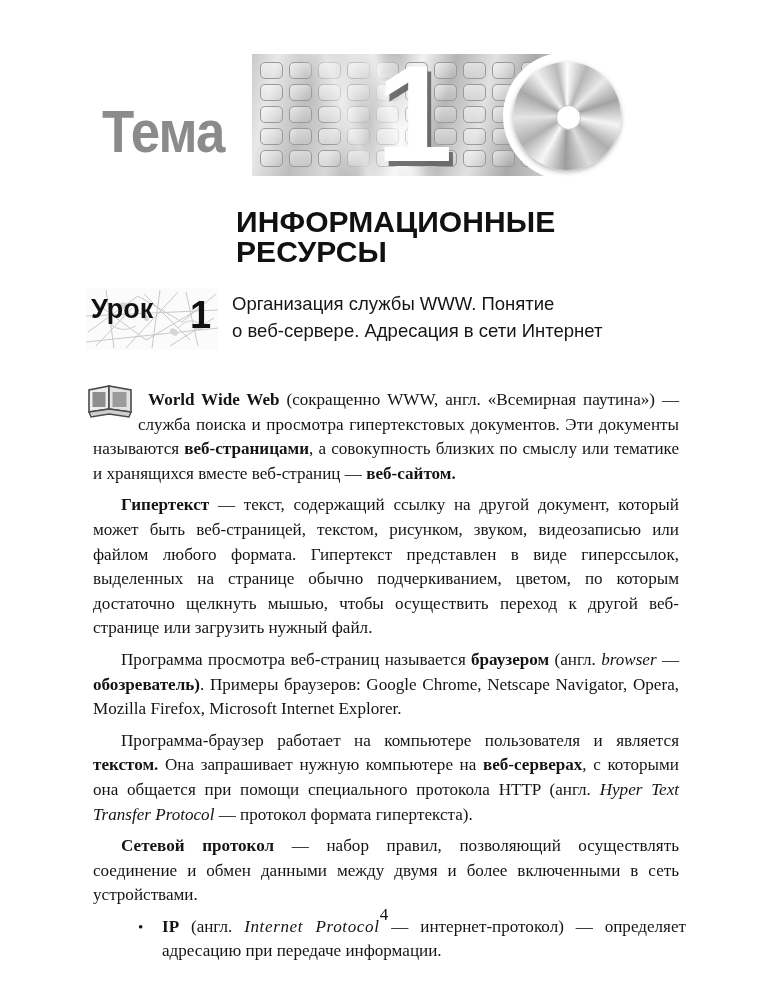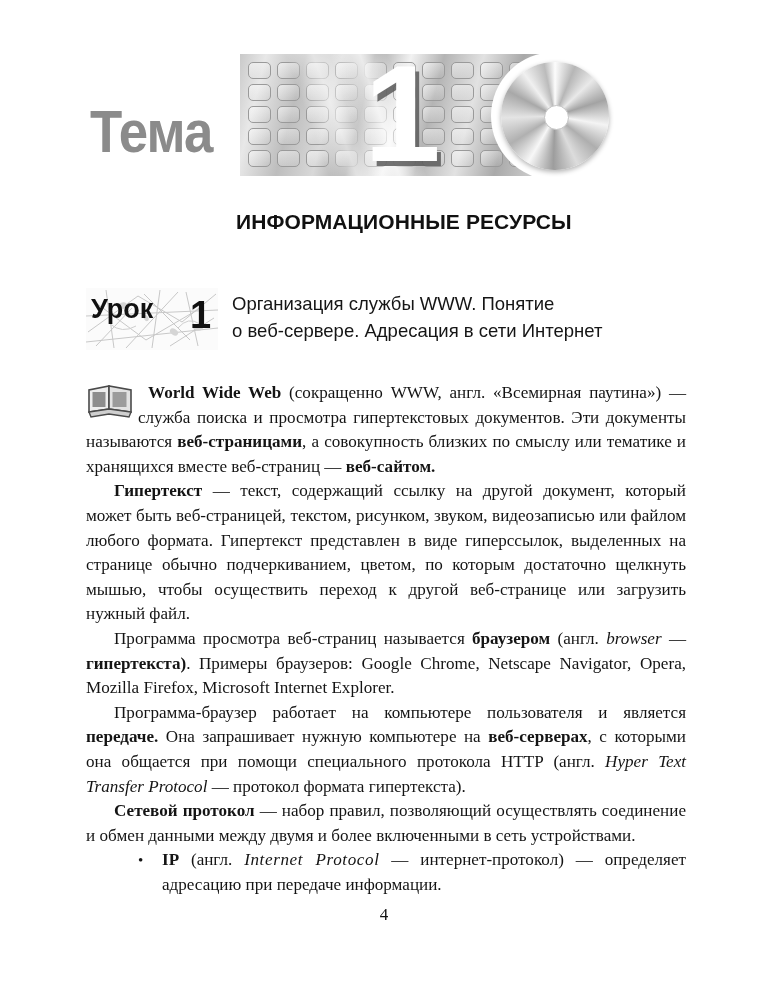--- a/index.html
+++ b/index.html
@@ -12,21 +12,21 @@
     height: 1000px;
     position: relative;
     font-family: "Liberation Serif", "DejaVu Serif", serif;
     color: #1a1a1a;
     overflow: hidden;
   }
 
   
   .banner {
     position: absolute;
-    left: 4px;
+    left: 16px;
     top: 0;
     width: 705px;
     height: 200px;
   }
   .tema-word {
     position: absolute;
     left: 86px;
     top: 102px;
     font-family: "Liberation Sans Narrow", "Liberation Sans", sans-serif;
     font-weight: bold;
@@ -124,21 +124,21 @@
   }
 
   
   .theme-title {
     position: absolute;
     left: 236px;
     top: 207px;
     width: 460px;
     font-family: "Liberation Sans", sans-serif;
     font-weight: bold;
-    font-size: 21px;
+    font-size: 30px;
     line-height: 30px;
     color: #111111;
     letter-spacing: 0.1px;
   }
 
   
   .lesson-row {
     position: absolute;
     left: 86px;
     top: 288px;
@@ -200,21 +200,21 @@
     color: #141414;
   }
   .book-icon {
     float: left;
     width: 48px;
     height: 36px;
     margin: 2px 4px 0 0;
     shape-outside: inset(0);
   }
   p.para {
-    margin: 0;
+    margin: 7px;
     text-indent: 28px;
     text-align: justify;
   }
   p.para.first { text-indent: 10px; }
   b { font-weight: bold; }
   i { }
   .spaced { letter-spacing: 0.6px; margin-top: 24px; }
 
   ul.bullets {
     margin: 0;
@@ -372,23 +372,23 @@
     <path d="M45 29 L45 7 L23 3 L23 26 Z" fill="#e2e2e2" stroke="#4a4a4a" stroke-width="1.6"></path>
     <rect x="6.5" y="9" width="13" height="15" fill="#8d8d8d"></rect>
     <rect x="26.5" y="9" width="14" height="15" fill="#9b9b9b"></rect>
     <path d="M3 29 L23 26 L45 29 L43 34 L23 31 L5 34 Z" fill="#cfcfcf" stroke="#4a4a4a" stroke-width="1.4"></path>
   </svg>
 
   <p class="para first"><b>World Wide Web</b><span> (сокращенно WWW, англ. «Всемирная паутина») — служба поиска и просмотра гипертекстовых документов. Эти документы называются </span><b>веб-страницами</b><span>, а совокупность близких по смыслу или тематике и хранящихся вместе веб-страниц — </span><b>веб-сайтом.</b></p>
 
   <p class="para"><b>Гипертекст</b><span> — текст, содержащий ссылку на другой документ, который может быть веб-страницей, текстом, рисунком, звуком, видеозаписью или файлом любого формата. Гипертекст представлен в виде гиперссылок, выделенных на странице обычно подчеркиванием, цветом, по которым достаточно щелкнуть мышью, чтобы осуществить переход к другой веб-странице или загрузить нужный файл.</span></p>
 
-  <p class="para"><span>Программа просмотра веб-страниц называется </span><b>браузером</b><span> (англ. </span><i>browser</i><span> — </span><b>гипертекста)</b><span>. Примеры браузеров: Google Chrome, Netscape Navigator, Opera, Mozilla Firefox, Microsoft Internet Explorer.</span></p>
-
-  <p class="para"><span>Программа-браузер работает на компьютере пользователя и является </span><b>передаче.</b><span> Она запрашивает нужную компьютере на </span><b>веб-серверах</b><span>, с которыми она общается при помощи специального протокола HTTP (англ. </span><i>Hyper Text Transfer Protocol</i><span> — протокол формата гипертекста).</span></p>
+  <p class="para"><span>Программа просмотра веб-страниц называется </span><b>браузером</b><span> (англ. </span><i>browser</i><span> — </span><b>обозреватель)</b><span>. Примеры браузеров: Google Chrome, Netscape Navigator, Opera, Mozilla Firefox, Microsoft Internet Explorer.</span></p>
+
+  <p class="para"><span>Программа-браузер работает на компьютере пользователя и является </span><b>текстом.</b><span> Она запрашивает нужную компьютере на </span><b>веб-серверах</b><span>, с которыми она общается при помощи специального протокола HTTP (англ. </span><i>Hyper Text Transfer Protocol</i><span> — протокол формата гипертекста).</span></p>
 
   <p class="para"><b>Сетевой протокол</b><span> — набор правил, позволяющий осуществлять соединение и обмен данными между двумя и более включенными в сеть устройствами.</span></p>
 
   <ul class="bullets">
     <li><b>IP</b><span> (англ. </span><i class="spaced">Internet Protocol</i><span> — интернет-протокол) — определяет адресацию при передаче информации.</span></li>
   </ul>
 </div>
 
 <div class="page-number">4</div>
 

